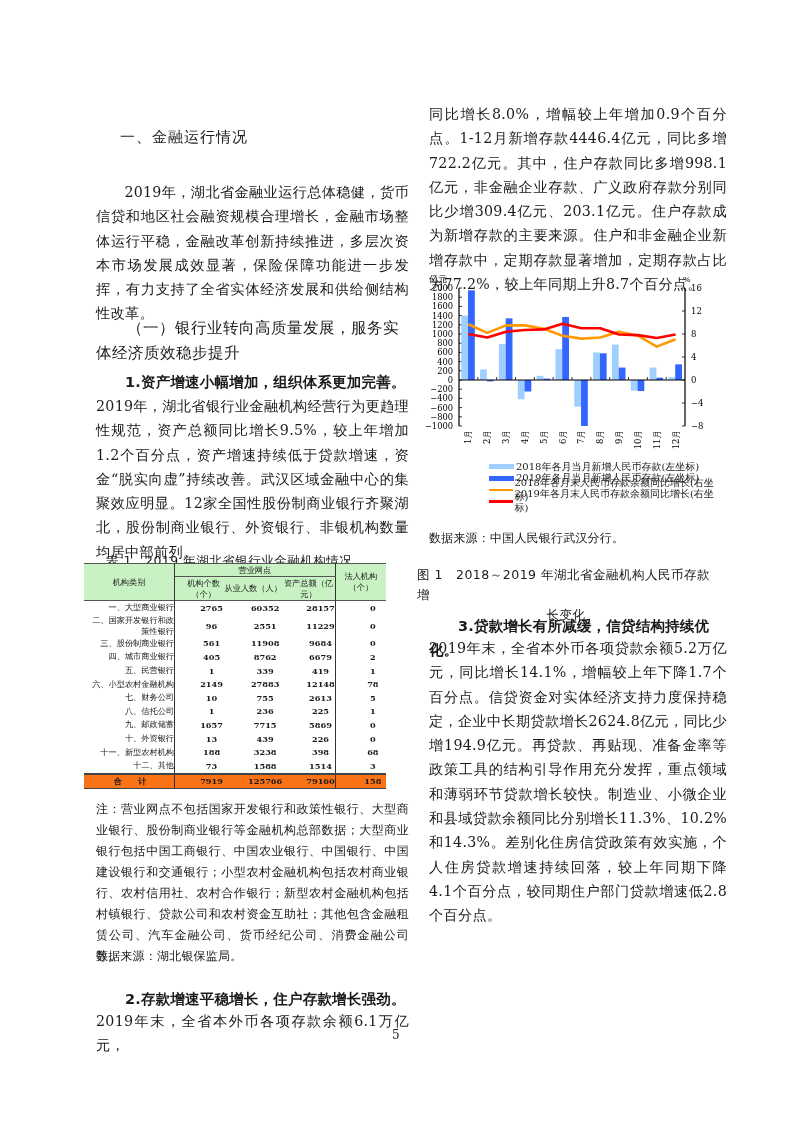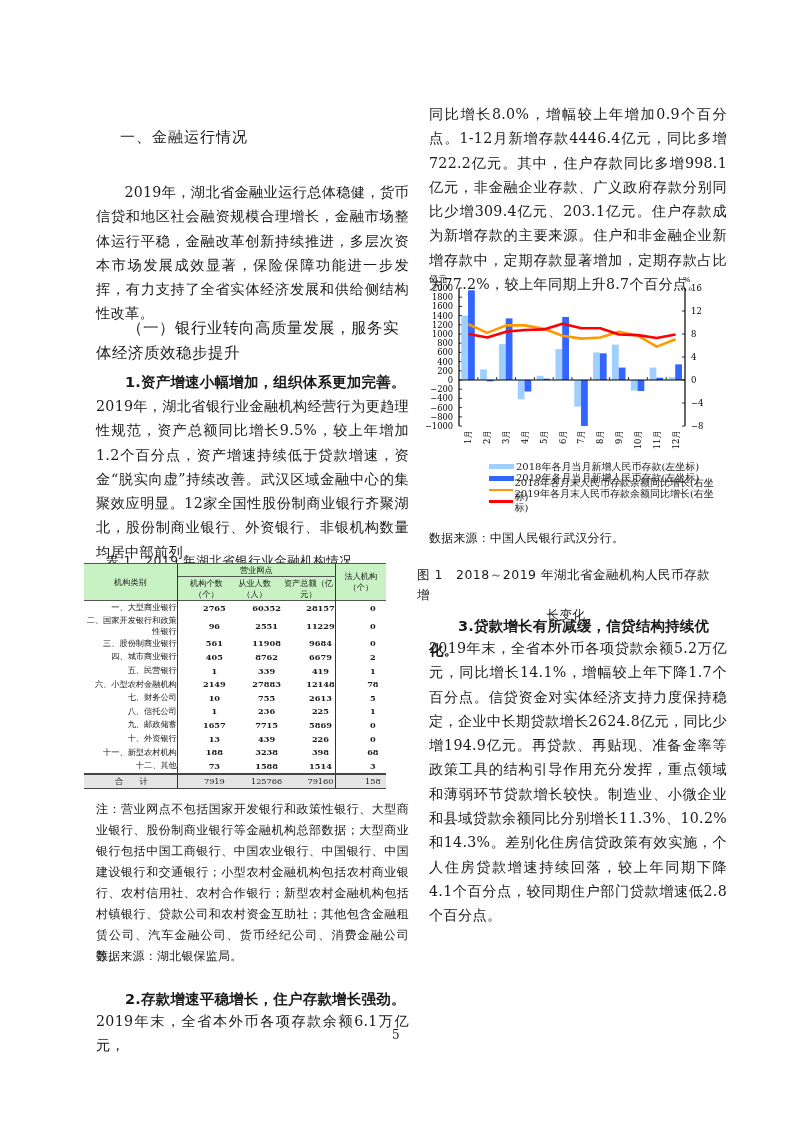--- a/index.html
+++ b/index.html
@@ -15,21 +15,21 @@
   .h2 { font-family:"DejaVu Sans","Liberation Sans",sans-serif; font-size:15.5px; line-height:25px; letter-spacing:0.5px; text-indent:2em; }
   .h3 { font-family:"DejaVu Sans","Liberation Sans",sans-serif; font-weight:bold; font-size:14.5px; line-height:24px; text-indent:2em; letter-spacing:0.2px; }
   .caption { font-family:"DejaVu Sans","Liberation Sans",sans-serif; font-size:12.5px; letter-spacing:0.5px; }
   table.inst { border-collapse:collapse; font-size:8.2px; font-family:"DejaVu Serif","Liberation Serif",serif; width:302px; }
   table.inst td, table.inst th { padding:0; text-align:center; font-weight:normal; }
   table.inst th { background:#c9f2c4; }
   table.inst td.name { text-align:right; padding-left:2px; }
   table.inst td.num { font-weight:bold;padding-left:24px; }
   table.inst tr.body-row td { height:13.6px; }
   table.inst .vline { border-right:1px solid #333; }
-  table.inst tr.total td { background:#e5e5e5; font-weight:normal; border-top:2px solid #444; border-bottom:1.5px solid #444; height:13px; }
+  table.inst tr.total td { background:#f97316; font-weight:bold; border-top:2px solid #444; border-bottom:1.5px solid #444; height:13px; }
   .note { font-size:12px; line-height:21px; text-align:justify; letter-spacing:0.2px; }
   .legend { font-size:10px; font-family:"DejaVu Serif","Liberation Serif",serif; }
   .legend-row { display:flex; align-items:center; height:11.5px; }
   .legend-swatch { display:inline-block; width:25px; margin-right:2px; }
   .page-num { position:absolute; left:392px; top:1028px; font-size:12px; }
 </style>
 </head>
 <body>
 
 <div class="h1">一、金融运行情况</div>

